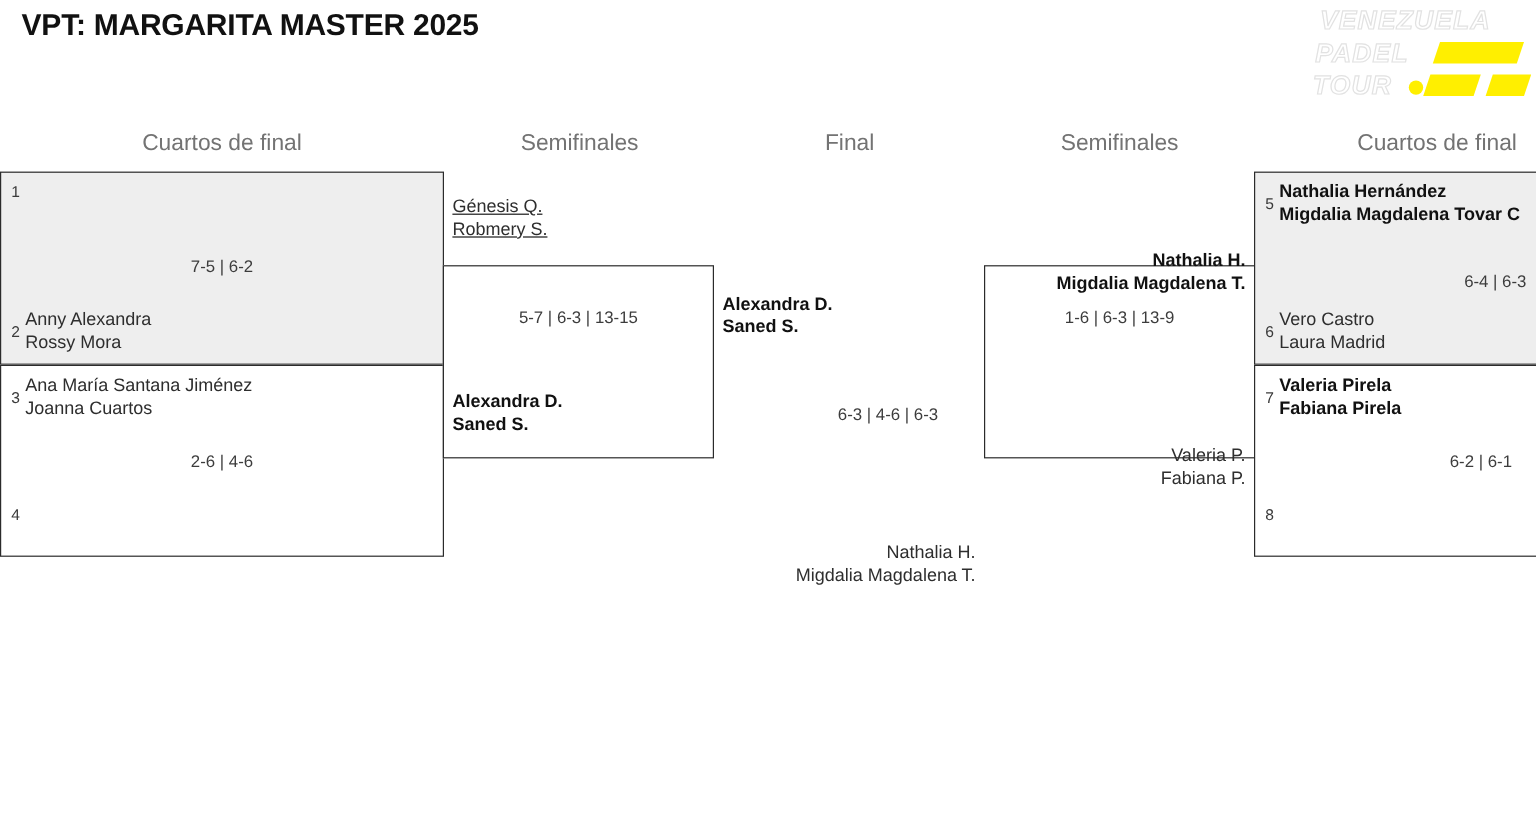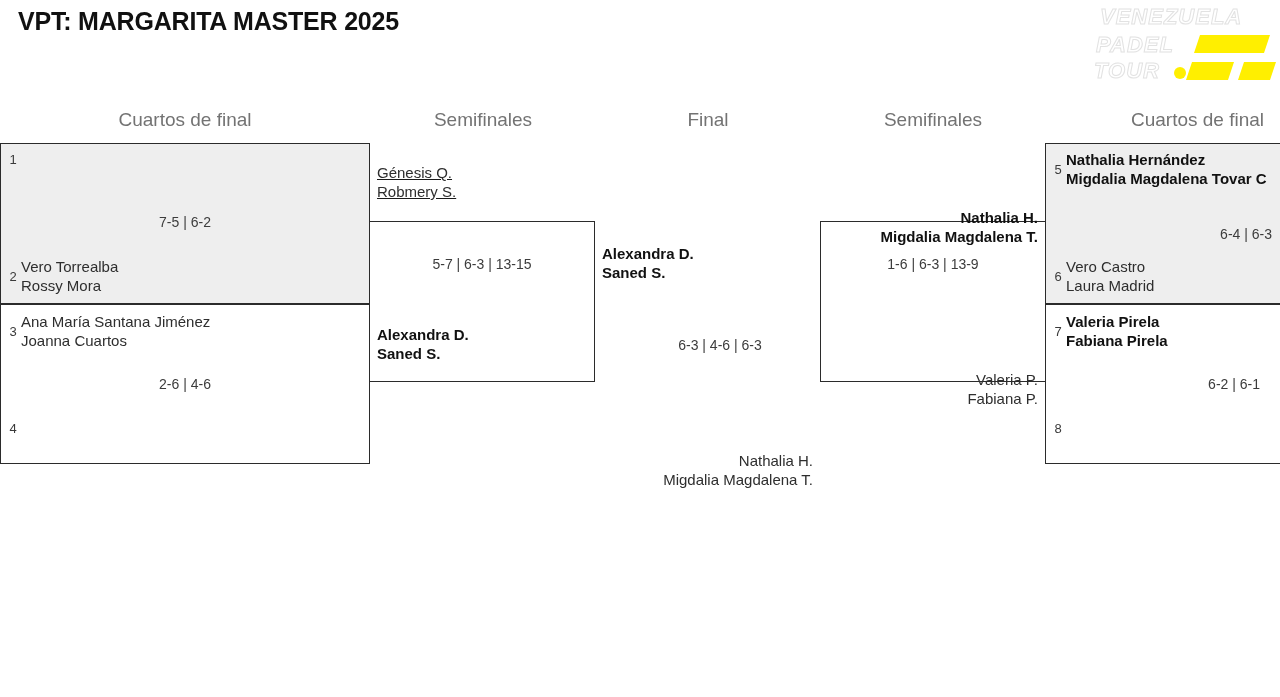--- a/index.html
+++ b/index.html
@@ -77,21 +77,21 @@
 <div class="box shaded" style="left:0px;top:143px;width:370px;height:161px;"></div>
 <div class="box plain" style="left:0px;top:304px;width:370px;height:160px;"></div>
 
 <div class="team win" style="left:5px;top:150px;">
   <span class="seed">1</span>
 </div>
 <div class="score c" style="left:5px;top:213px;width:360px;">7-5 | 6-2</div>
 <div class="team" style="left:5px;top:257px;">
   <span class="seed">2</span>
   <span class="names">
-    <span>Vero Torrealba</span><br>
+    <span>Anny Alexandra</span><br>
     <span>Rossy Mora</span>
   </span>
 </div>
 
 <div class="team" style="left:5px;top:312px;">
   <span class="seed">3</span>
   <span class="names">
     <span>Ana María Santana Jiménez</span><br>
     <span>Joanna Cuartos</span>
   </span>
@@ -116,21 +116,21 @@
     <span>Saned S.</span>
   </span>
 </div>
 
 <div class="team win" style="left:602px;top:244px;">
   <span class="names">
     <span>Alexandra D.</span><br>
     <span>Saned S.</span>
   </span>
 </div>
-<div class="score c" style="left:610px;top:336px;width:220px;text-align:center;">6-3 | 4-6 | 6-3</div>
+<div class="score c" style="left:630px;top:336px;width:220px;text-align:center;">6-3 | 4-6 | 6-3</div>
 <div class="team right" style="left:598px;top:406px;width:215px;">
   <span class="names">
     <span>Nathalia H.</span><br>
     <span>Migdalia Magdalena T.</span>
   </span>
 </div>
 
 <div class="box plain" style="left:820px;top:221px;width:226px;height:161px;"></div>
 
 <div class="team right win" style="left:823px;top:163px;width:215px;">

